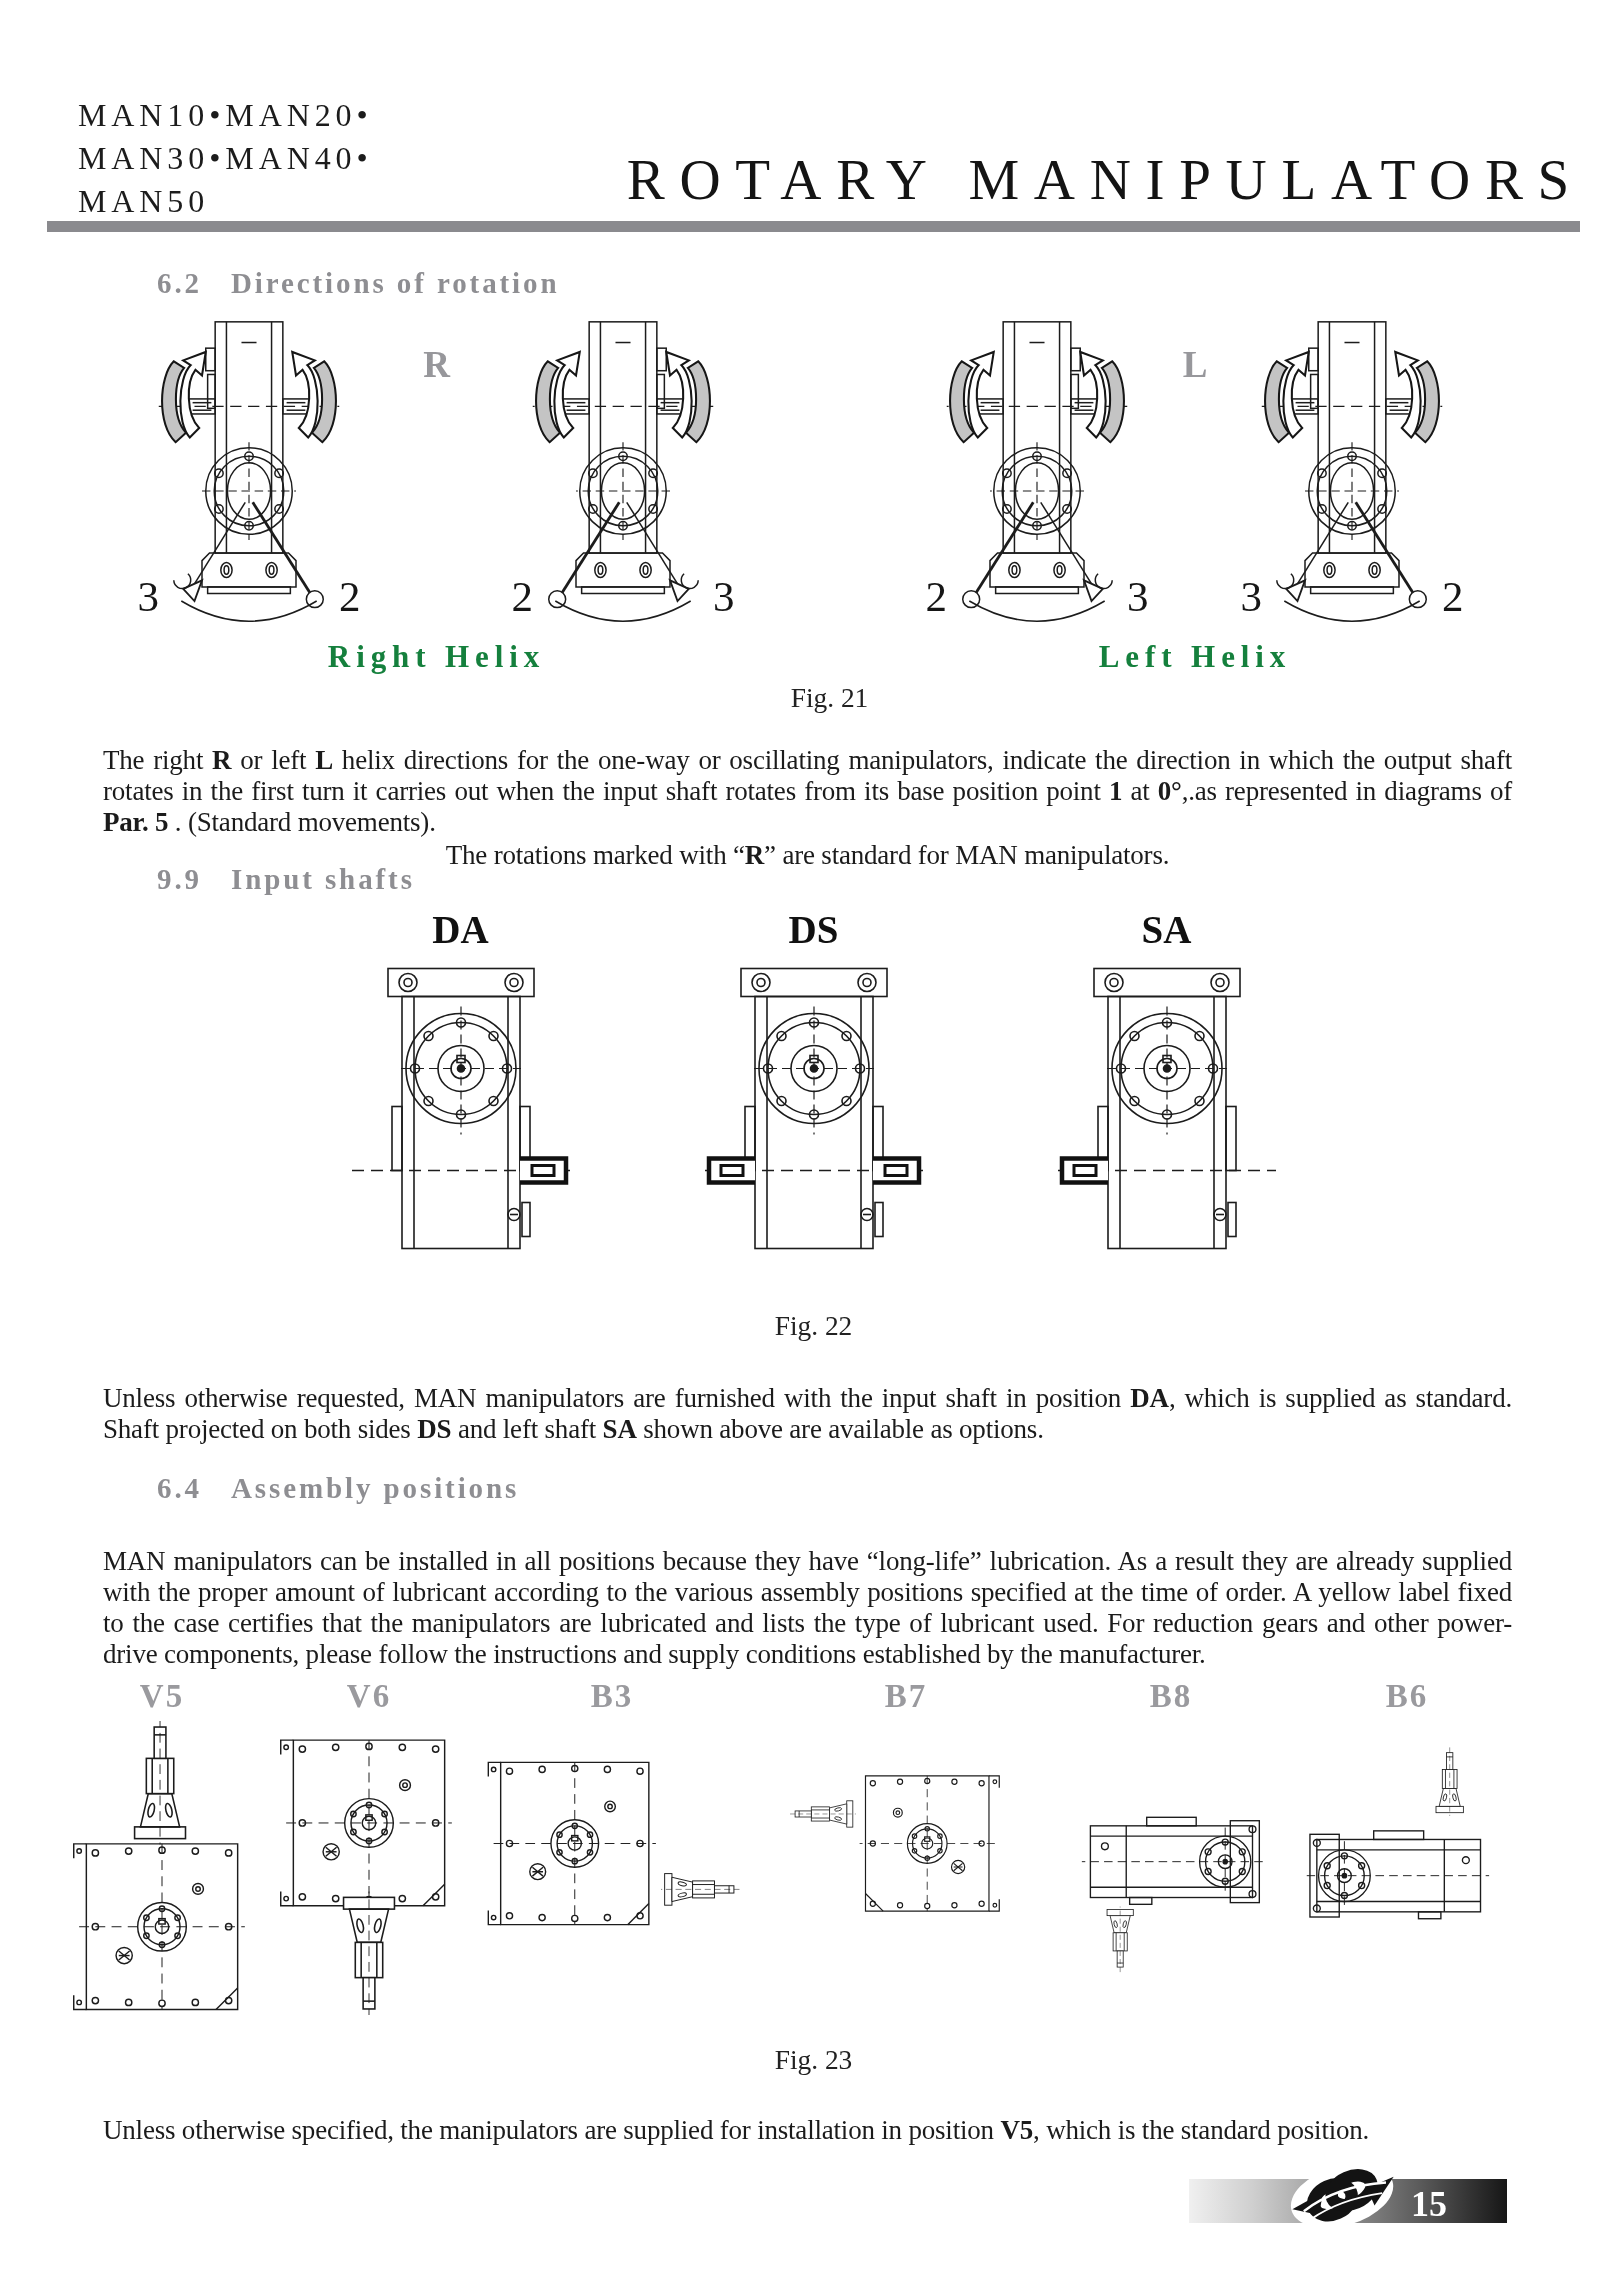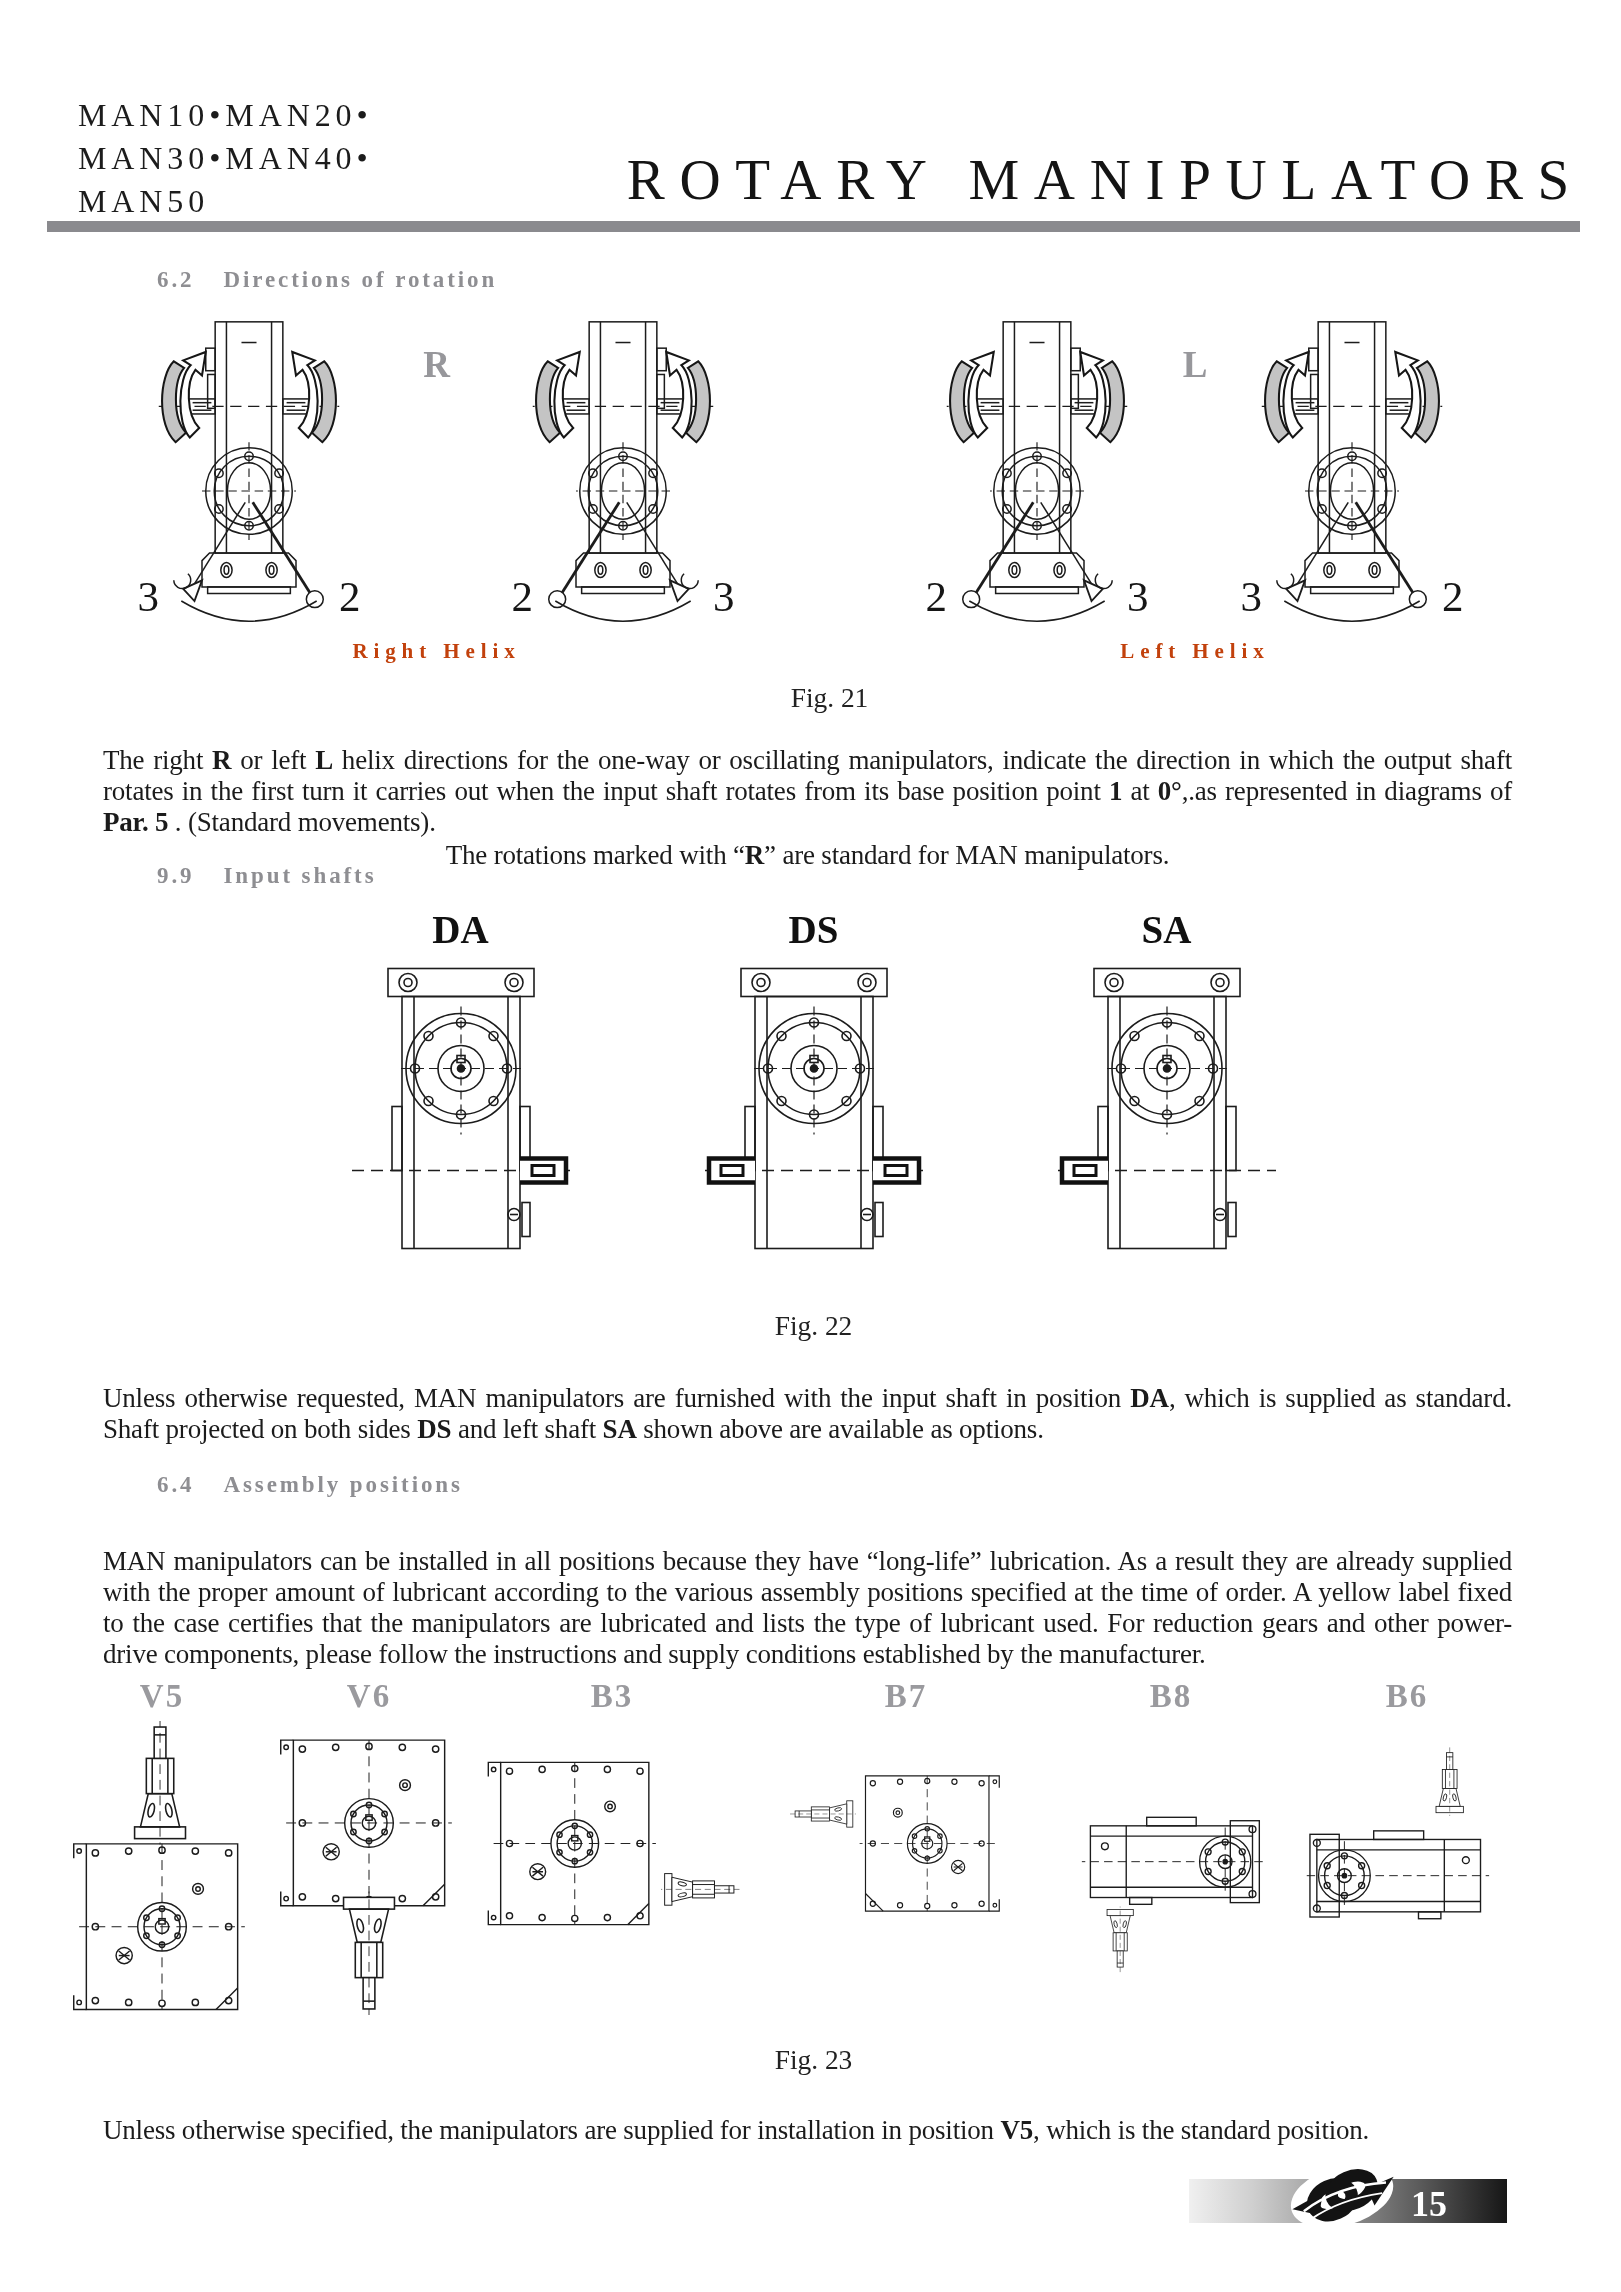--- a/index.html
+++ b/index.html
@@ -7,21 +7,21 @@
         font-family:Liberation Serif, serif;color:#1b1b1b;overflow:hidden;padding-left:16px;}
 
   
   .models{position:absolute;left:78px;top:94px;font-size:32px;line-height:43px;
           letter-spacing:4.9px;color:#1c1c1c;font-weight:400;}
   .doc-title{position:absolute;right:43px;top:147px;font-size:57px;font-weight:400;
              letter-spacing:14.7px;color:#141414;white-space:nowrap;}
   .header-bar{position:absolute;left:47px;top:221px;width:1533px;height:10.8px;background:#8a8a8e;}
 
   
-  .h2{position:absolute;left:157px;font-size:23px;font-weight:bold;color:#8e8e92;
+  .h2{position:absolute;left:157px;font-size:29px;font-weight:bold;color:#8e8e92;
       letter-spacing:2.9px;white-space:nowrap;}
   .h2 .ht{margin-left:29px;}
 
   
   .para{position:absolute;left:103px;width:1409px;font-size:27px;line-height:31px;
         text-align:justify;color:#1b1b1b;letter-spacing:-0.2px;}
   .para .b{font-weight:bold;}
 
   .figcap{font-size:27.4px;color:#222;text-align:center;}
 
@@ -34,21 +34,21 @@
             font-size:37px;font-weight:bold;color:#97979b;}
   .units{display:flex;}
   .hg1 .units{gap:186px;}
   .hg2 .units{gap:127px;}
   .unit{position:relative;width:188px;height:325px;}
   .unit svg{display:block;}
   .unit .num{position:absolute;bottom:19.6px;font-size:43px;color:#161616;}
   .unit .num-l{left:-17.6px;}
   .unit .num-r{right:-17.6px;}
   .group-caption{position:absolute;top:323px;left:0;width:100%;text-align:center;
-                 font-size:21px;font-weight:bold;letter-spacing:5.9px;color:#c2410c;white-space:nowrap;}
+                 font-size:31px;font-weight:bold;letter-spacing:5.9px;color:#15803d;white-space:nowrap;}
   .fig21 .figcap{position:absolute;top:367px;left:16px;width:100%;text-align:center;}
   .mirror{transform:scaleX(-1);}
 
   
   .fig22{position:absolute;left:98px;top:907px;width:1431px;height:441px;}
   .fig22-row{display:flex;justify-content:center;gap:59px;}
   .f22col{width:294px;display:flex;flex-direction:column;align-items:center;}
   .f22col .lbl{font-size:39px;font-weight:bold;color:#111;height:49px;}
   .fig22 .figcap{position:absolute;top:404px;left:0;width:100%;}
 

